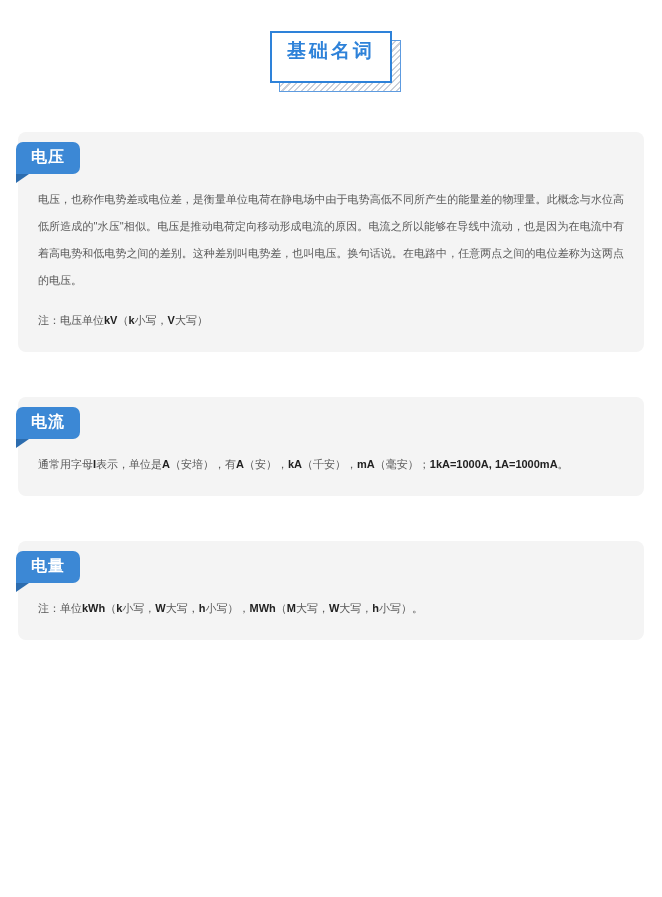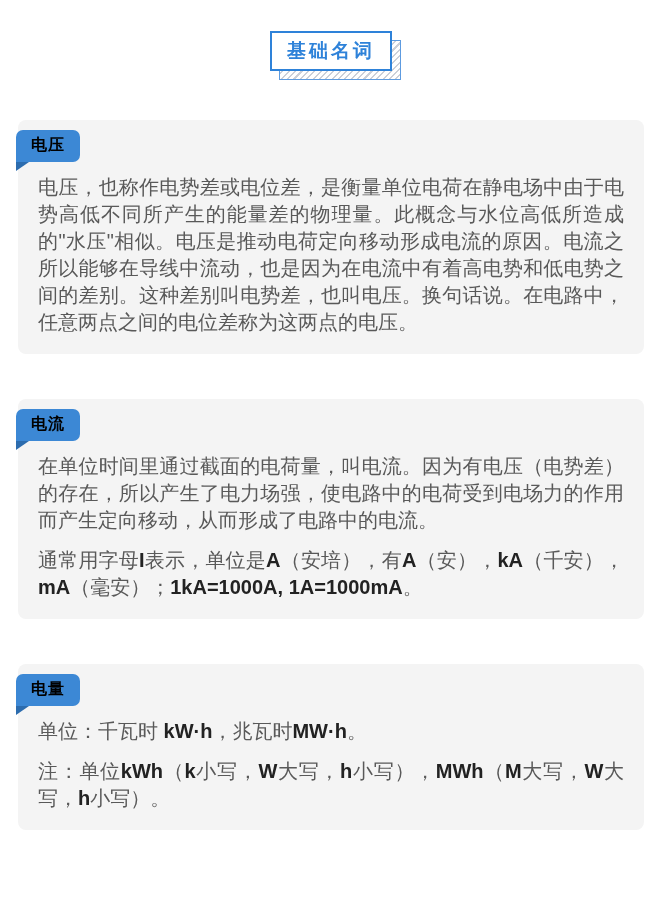--- a/index.html
+++ b/index.html
@@ -32,21 +32,21 @@
     border: 1px solid var(--hatch-border);
     background: repeating-linear-gradient(135deg,
       var(--hatch-line) 0px, var(--hatch-line) 1.5px,
       #ffffff 1.5px, #ffffff 4.5px);
   }
   .title-box {
     position: relative;
     background: #ffffff;
     border: 2px solid var(--accent-blue);
     padding: 0 15px;
-    height: 40px;
+    height: 52px;
     line-height: 36px;
     font-size: 19px;
     font-weight: bold;
     letter-spacing: 3px;
     color: var(--accent-blue);
     z-index: 1;
   }
 
   
   .content { padding: 0 18px; }
@@ -56,39 +56,39 @@
     padding: 10px 20px 18px 20px;
     margin-bottom: 45px;
   }
   .card:last-child { margin-bottom: 20px; }
 
   .badge {
     position: relative;
     display: inline-block;
     margin-left: -22px;
     background: var(--badge-blue);
-    color: #000000;
+    color: #ffffff;
     font-size: 16px;
     font-weight: bold;
     letter-spacing: 1px;
     padding: 5px 15px 6px 15px;
     border-radius: 7px 7px 7px 0;
   }
   .badge .fold {
     position: absolute;
     left: 0; top: 100%;
     width: 0; height: 0;
     border-top: 9px solid var(--badge-fold);
     border-right: 13px solid transparent;
   }
 
   .section-body { margin-top: 12px; }
   .section-body p {
     margin: 13px 0 0 0;
-    font-size: 20px;
+    font-size: 11px;
     line-height: 27px;
     color: var(--text);
     text-align: justify;
   }
   .section-body p:first-child { margin-top: 0; }
   .section-body p.tight { margin-top: 0; }
   .section-body strong { color: var(--text-strong); font-weight: bold; }
 </style>
 </head>
 <body>
@@ -104,38 +104,37 @@
 
 <main class="content">
 
   <section class="card">
     <div class="badge">
       <span>电压</span>
       <span class="fold"></span>
     </div>
     <div class="section-body">
         <p><span>电压，也称作电势差或电位差，是衡量单位电荷在静电场中由于电势高低不同所产生的能量差的物理量。此概念与水位高低所造成的"水压"相似。电压是推动电荷定向移动形成电流的原因。电流之所以能够在导线中流动，也是因为在电流中有着高电势和低电势之间的差别。这种差别叫电势差，也叫电压。换句话说。在电路中，任意两点之间的电位差称为这两点的电压。</span></p>
+        <p><span>注：电压单位</span><strong>kV</strong><span>（</span><strong>k</strong><span>小写，</span><strong>V</strong><span>大写）</span></p>
       </div>
   </section>
 
   <section class="card">
     <div class="badge">
       <span>电流</span>
       <span class="fold"></span>
     </div>
     <div class="section-body">
-        <p><span>在单位时间里通过截面的电荷量，叫电流。因为有电压（电势差）的存在，所以产生了电力场强，使电路中的电荷受到电场力的作用而产生定向移动，从而形成了电路中的电流。</span></p>
         <p><span>通常用字母</span><strong>I</strong><span>表示，单位是</span><strong>A</strong><span>（安培），有</span><strong>A</strong><span>（安），</span><strong>kA</strong><span>（千安），</span><strong>mA</strong><span>（毫安）；</span><strong>1kA=1000A, 1A=1000mA</strong><span>。</span></p>
       </div>
   </section>
 
   <section class="card">
     <div class="badge">
       <span>电量</span>
       <span class="fold"></span>
     </div>
     <div class="section-body">
-        <p class="tight"><span>单位：千瓦时 </span><strong>kW·h</strong><span>，兆瓦时</span><strong>MW·h</strong><span>。</span></p>
         <p><span>注：单位</span><strong>kWh</strong><span>（</span><strong>k</strong><span>小写，</span><strong>W</strong><span>大写，</span><strong>h</strong><span>小写）</span><span>，</span><strong>MWh</strong><span>（</span><strong>M</strong><span>大写，</span><strong>W</strong><span>大写，</span><strong>h</strong><span>小写）。</span></p>
       </div>
   </section>
 
 </main>
 
 </body></html>

